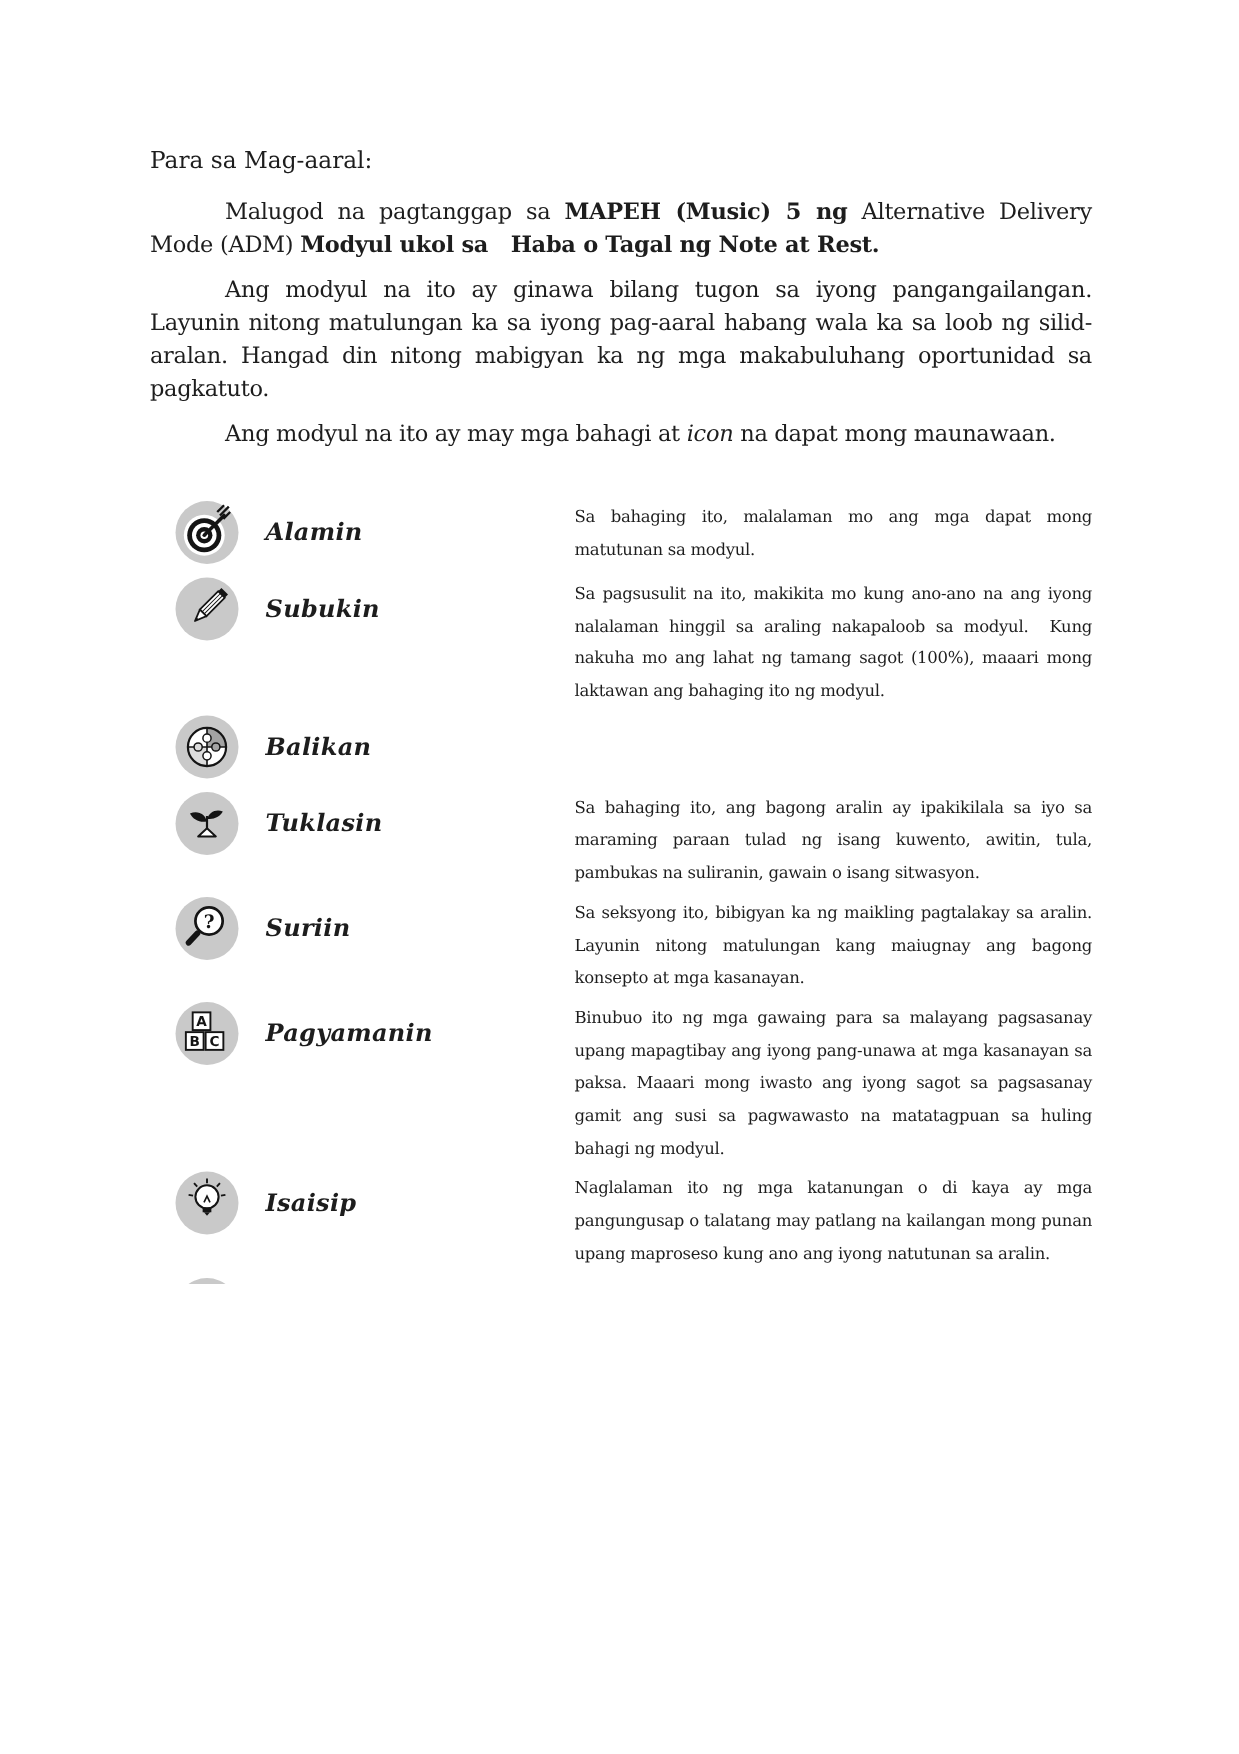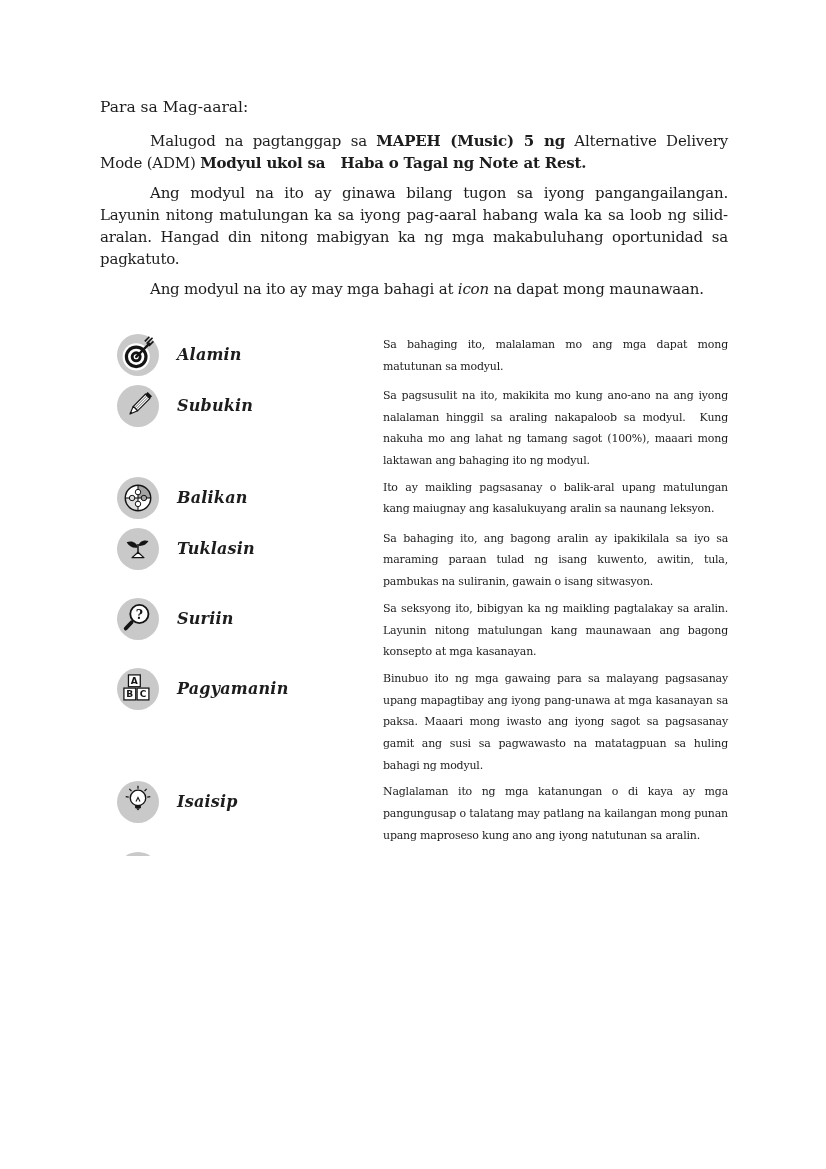--- a/index.html
+++ b/index.html
@@ -151,21 +151,20 @@
             <line x1="22" y1="8" x2="22" y2="36" stroke="#141414" stroke-width="1.2"></line>
             <line x1="8" y1="22" x2="36" y2="22" stroke="#141414" stroke-width="1.2"></line>
             <circle cx="22" cy="15.5" r="3" fill="#ffffff" stroke="#141414" stroke-width="1.1"></circle>
             <circle cx="15.5" cy="22" r="3" fill="#dcdcdc" stroke="#141414" stroke-width="1.1"></circle>
             <circle cx="28.5" cy="22" r="3" fill="#a3a3a3" stroke="#141414" stroke-width="1.1"></circle>
             <circle cx="22" cy="28.5" r="3" fill="#ffffff" stroke="#141414" stroke-width="1.1"></circle>
             <circle cx="22" cy="22" r="14" fill="none" stroke="#141414" stroke-width="1.6"></circle>
           </svg>
         </span>
         <span class="label">Balikan</span>
-        <p class="desc">Ito ay maikling pagsasanay o balik-aral upang matulungan kang maiugnay ang kasalukuyang aralin sa naunang leksyon.</p>
       </div>
 
       <div class="row">
         <span class="circle">
           <svg viewBox="0 0 44 44">
             <path d="M22 29 C22 23 22 20 22 16.5" stroke="#141414" stroke-width="1.6" fill="none"></path>
             <path d="M21.8 20.5 C16.5 21.5 11.8 19 9.5 14.6 C15.8 12.3 20.8 15.4 21.8 20.5 Z" fill="#141414"></path>
             <path d="M22.2 18.5 C26.8 19.2 31.3 17.2 33.6 13.2 C28.2 11.2 23.6 13.9 22.2 18.5 Z" fill="#141414"></path>
             <path d="M15.5 31.5 L22 25.5 L28.5 31.5 Z" fill="#ffffff" stroke="#141414" stroke-width="1.4" stroke-linejoin="round"></path>
           </svg>
@@ -176,21 +175,21 @@
 
       <div class="row">
         <span class="circle">
           <svg viewBox="0 0 44 44">
             <line x1="15" y1="25.5" x2="8.5" y2="32.5" stroke="#141414" stroke-width="4.2" stroke-linecap="round"></line>
             <circle cx="23.5" cy="16.5" r="10" fill="#ffffff" stroke="#141414" stroke-width="2"></circle>
             <text x="23.5" y="21.5" text-anchor="middle" font-size="13.5" font-weight="bold" fill="#141414" font-family="DejaVu Serif, serif">?</text>
           </svg>
         </span>
         <span class="label">Suriin</span>
-        <p class="desc">Sa seksyong ito, bibigyan ka ng maikling pagtalakay sa aralin. Layunin nitong matulungan kang maunawaan ang bagong konsepto at mga kasanayan.</p>
+        <p class="desc">Sa seksyong ito, bibigyan ka ng maikling pagtalakay sa aralin. Layunin nitong matulungan kang maiugnay ang bagong konsepto at mga kasanayan.</p>
       </div>
 
       <div class="row">
         <span class="circle">
           <svg viewBox="0 0 44 44">
             <rect x="11.5" y="6.5" width="13" height="13" fill="#ffffff" stroke="#141414" stroke-width="1.4"></rect>
             <text x="18" y="16.8" text-anchor="middle" font-size="10" font-weight="bold" fill="#141414" font-family="DejaVu Sans, sans-serif">A</text>
             <rect x="6.5" y="21" width="13" height="13" fill="#ffffff" stroke="#141414" stroke-width="1.4"></rect>
             <text x="13" y="31.3" text-anchor="middle" font-size="10" font-weight="bold" fill="#141414" font-family="DejaVu Sans, sans-serif">B</text>
             <rect x="21" y="21" width="13" height="13" fill="#ffffff" stroke="#141414" stroke-width="1.4"></rect>

